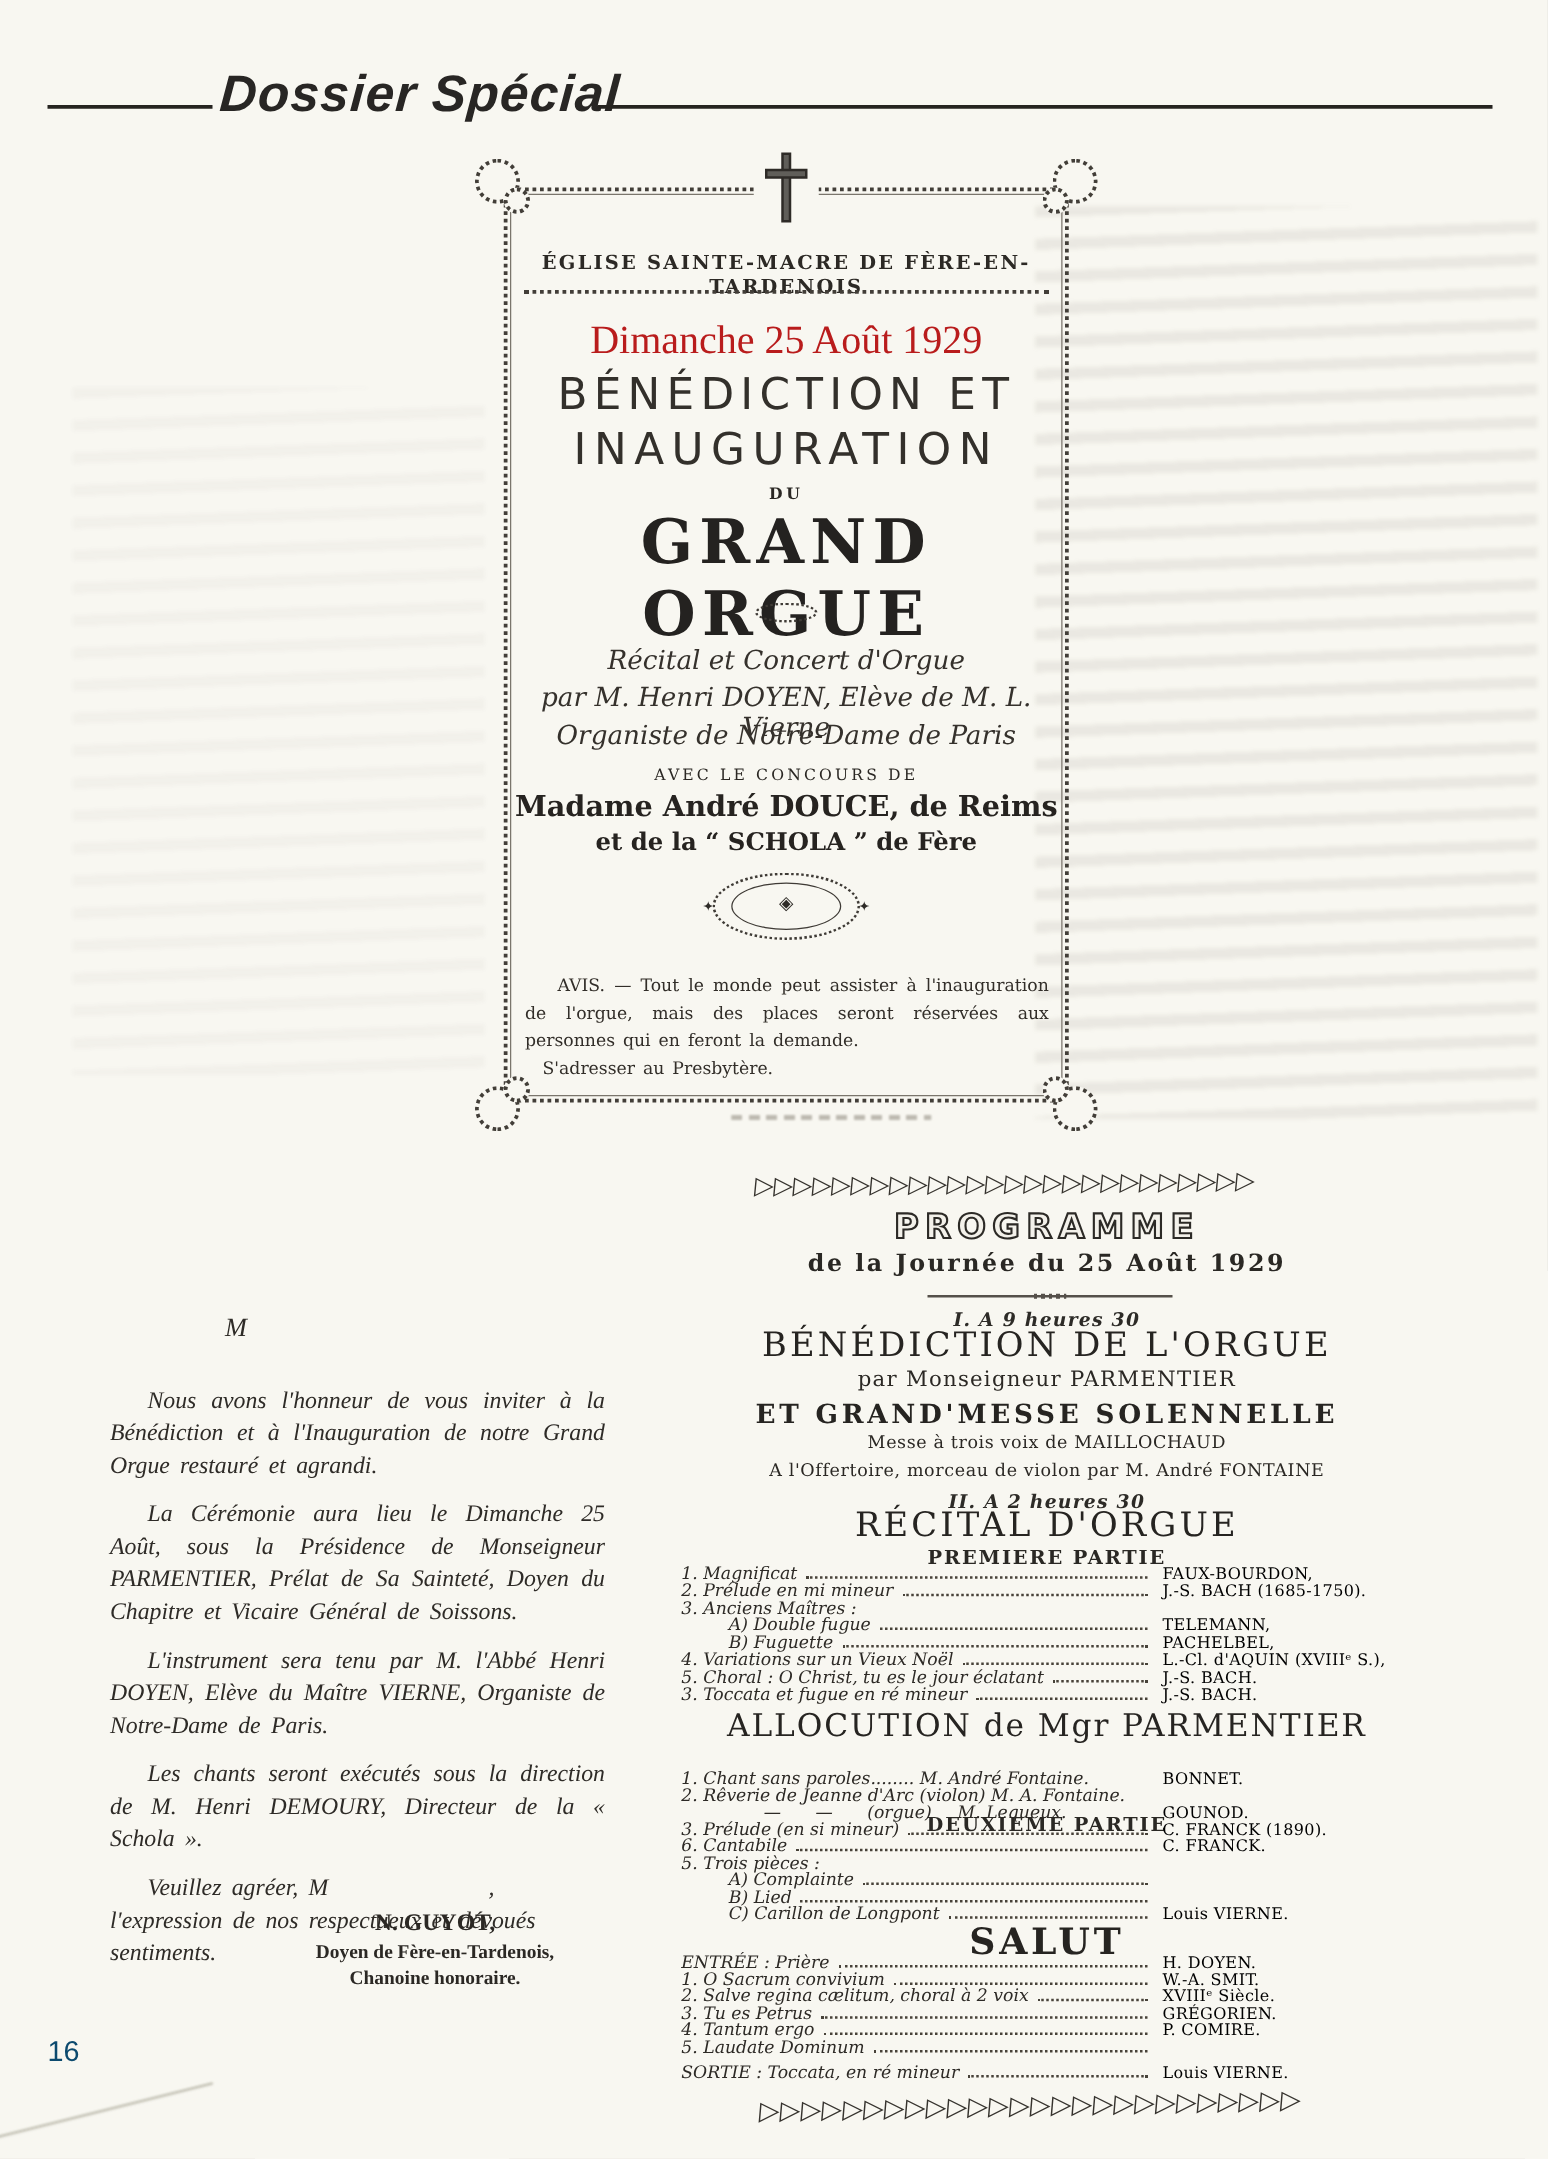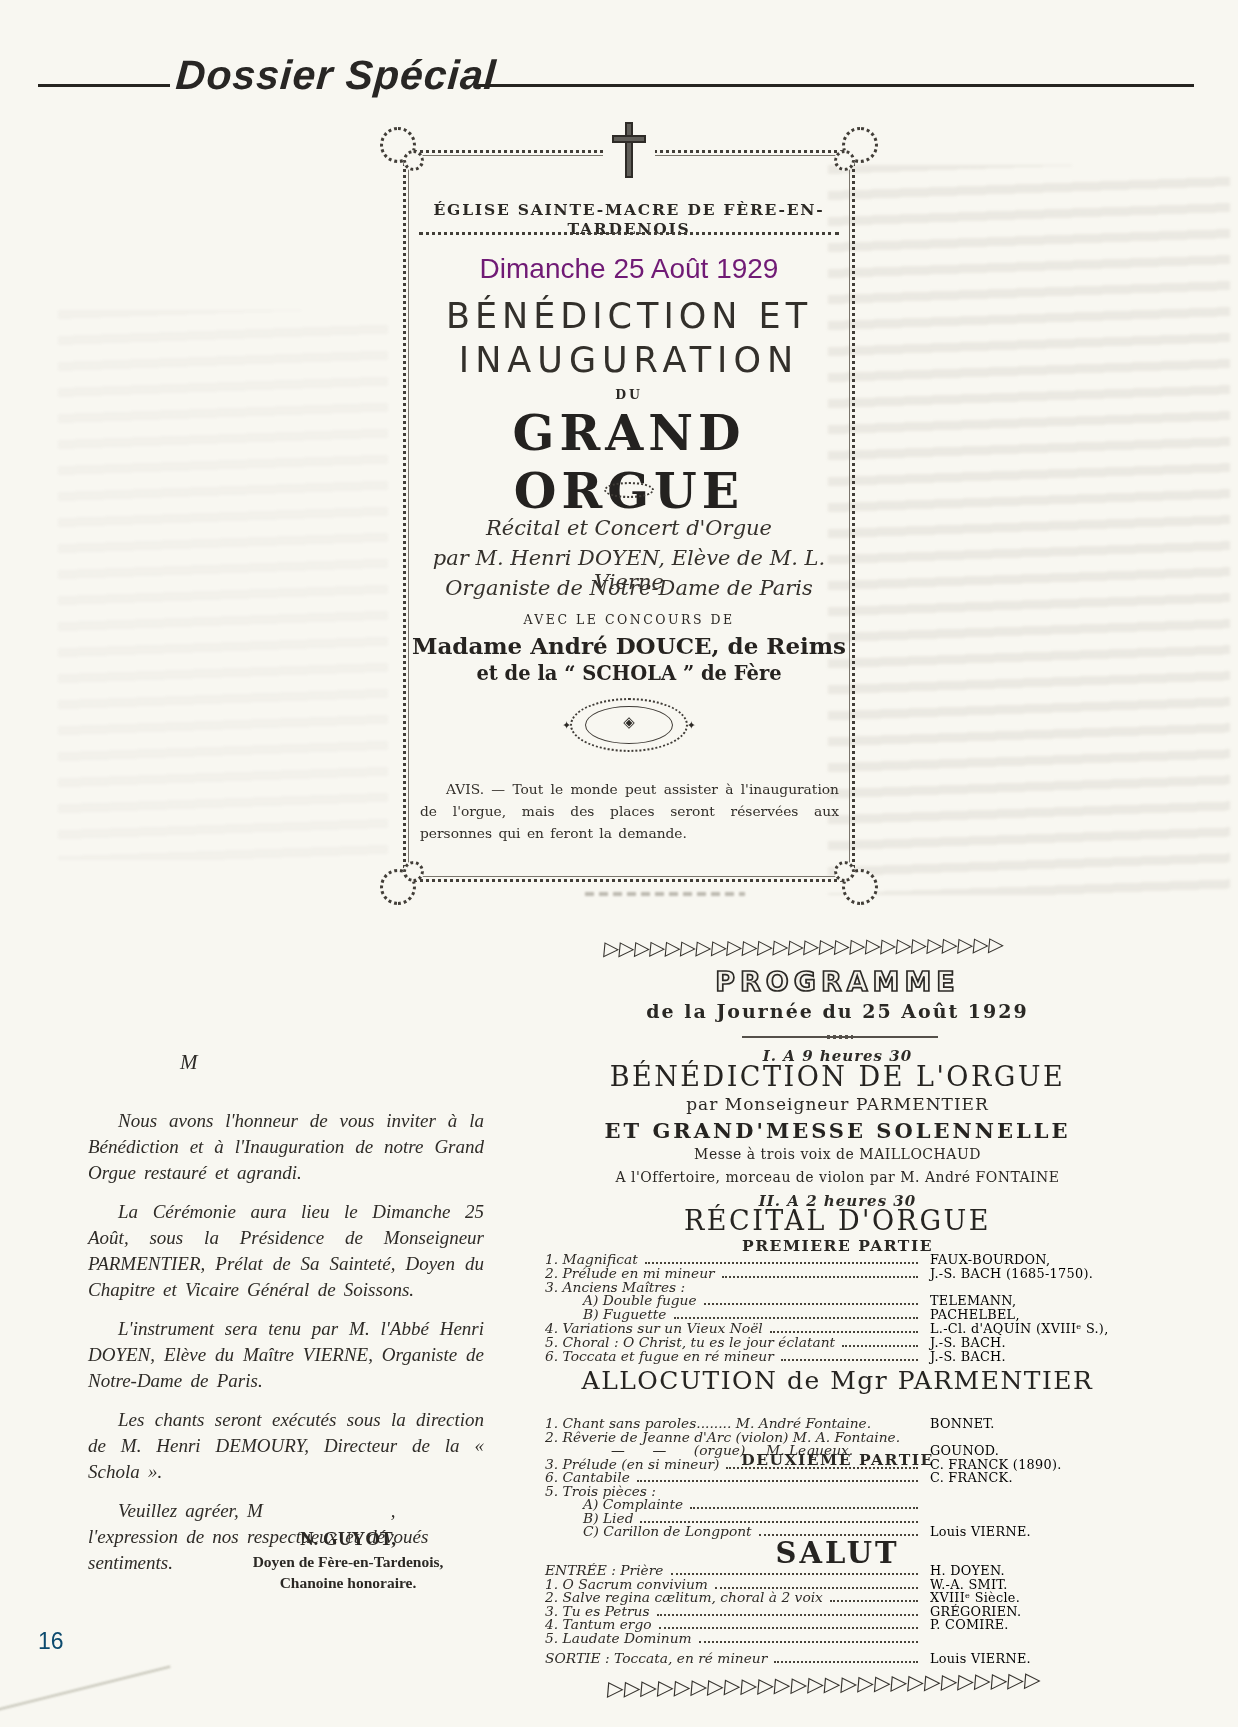--- a/index.html
+++ b/index.html
@@ -32,22 +32,22 @@
   .corner.bl{left:-23px;bottom:-23px;transform:scaleY(-1);} .corner.br{right:-23px;bottom:-23px;transform:scale(-1,-1);}
   .cross{position:absolute;left:50%;top:-30px;transform:translateX(-50%);
     width:52px;height:62px;background:#f8f7f1;z-index:4;}
   .cross-v{position:absolute;left:50%;top:2px;transform:translateX(-50%);width:8px;height:56px;background:#2e2b27;}
   .cross-h{position:absolute;left:50%;top:15px;transform:translateX(-50%);width:34px;height:8px;background:#2e2b27;}
   .cross-v::after,.cross-h::after{content:"";position:absolute;inset:2px;background:#f8f7f1;opacity:.25;}
 
   .card .church{position:absolute;left:0;right:0;top:50px;font-weight:bold;
     font-size:15.5px;letter-spacing:1.8px;color:#2c2925;}
   .card .sep{position:absolute;left:16px;right:16px;top:82px;border-top:3px dotted #423e38;}
-  .card .date{position:absolute;left:0;right:0;top:103px;font-size:28px;
-    font-family:Liberation Sans, sans-serif;color:#701a75;}
+  .card .date{position:absolute;left:0;right:0;top:103px;font-size:32px;
+    font-family:Liberation Serif, serif;color:#b91c1c;}
   .card .t1{position:absolute;left:0;right:0;top:146px;font-family:"DejaVu Sans","Liberation Sans",sans-serif;
     font-size:35px;font-weight:400;letter-spacing:5px;color:#33302b;}
   .card .t2{position:absolute;left:0;right:0;top:190px;font-family:"DejaVu Sans","Liberation Sans",sans-serif;
     font-size:35px;font-weight:400;letter-spacing:6px;color:#33302b;}
   .card .du{position:absolute;left:0;right:0;top:237px;font-size:12.5px;font-weight:bold;letter-spacing:3px;}
   .card .main{position:absolute;left:0;right:0;top:254px;font-size:49px;font-weight:bold;
     letter-spacing:5px;color:#242220;}
   .orn-ellipse{position:absolute;left:50%;top:332px;transform:translateX(-50%);
     width:46px;height:12px;border:2.5px dotted #3f3b36;border-radius:50%;}
   .card .rec1{position:absolute;left:0;right:0;top:366px;font-style:italic;font-size:21px;color:#35312c;}
@@ -166,20 +166,21 @@
     <div class="g2 ctr">et de la “ SCHOLA ” de Fère</div>
     <div class="orn-diamond">
       <div class="od-outer"></div>
       <div class="od-inner"></div>
       <div class="od-core">◈</div>
       <div class="od-star l">✦</div>
       <div class="od-star r">✦</div>
     </div>
     <div class="avis">
       <p class="a1">AVIS. — Tout le monde peut assister à l'inauguration de l'orgue, mais des places seront réservées aux personnes qui en feront la demande.</p>
+      <p class="a2">S'adresser au Presbytère.</p>
     </div>
   </div>
   <div class="printer-smudge"></div>
 
   <div class="arrows top">▷▷▷▷▷▷▷▷▷▷▷▷▷▷▷▷▷▷▷▷▷▷▷▷▷▷</div>
 
   <div class="pctr prog-title">PROGRAMME</div>
   <div class="pctr prog-sub">de la Journée du 25 Août 1929</div>
   <div class="prog-divider"></div>
   <div class="pctr time-line t-i">I. A 9 heures 30</div>
@@ -222,21 +223,21 @@
         <span class="pl">4. Variations sur un Vieux Noël</span>
         <span class="leader"></span>
         <span class="pr">L.-Cl. d'AQUIN (XVIIIᵉ S.),</span>
       </div>
     <div class="prow">
         <span class="pl">5. Choral : O Christ, tu es le jour éclatant</span>
         <span class="leader"></span>
         <span class="pr">J.-S. BACH.</span>
       </div>
     <div class="prow">
-        <span class="pl">6. Toccata et fugue en ré mineur</span>
+        <span class="pl">3. Toccata et fugue en ré mineur</span>
         <span class="leader"></span>
         <span class="pr">J.-S. BACH.</span>
       </div>
   </div>
 
   <div class="pctr h-engraved allocution">ALLOCUTION de Mgr PARMENTIER</div>
   <div class="pctr part-label deuxieme">DEUXIEME PARTIE</div>
 
   <div class="rows rows2">
     <div class="prow nodots">

